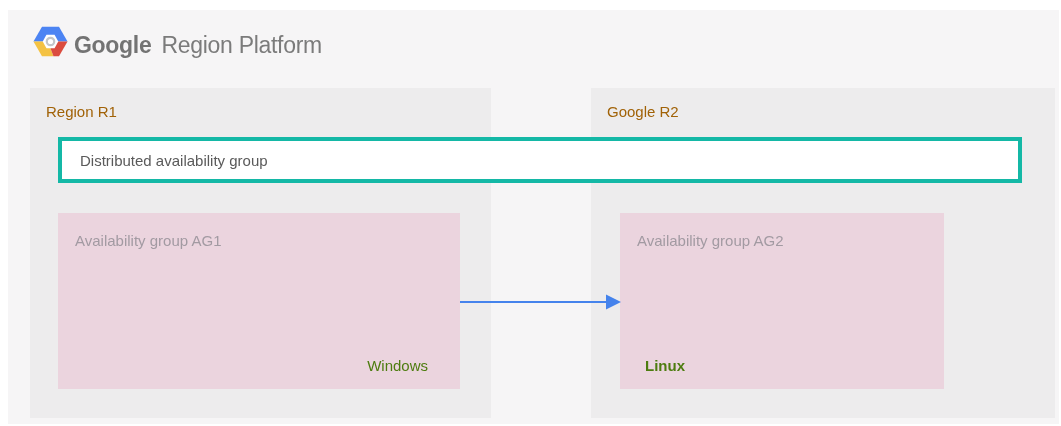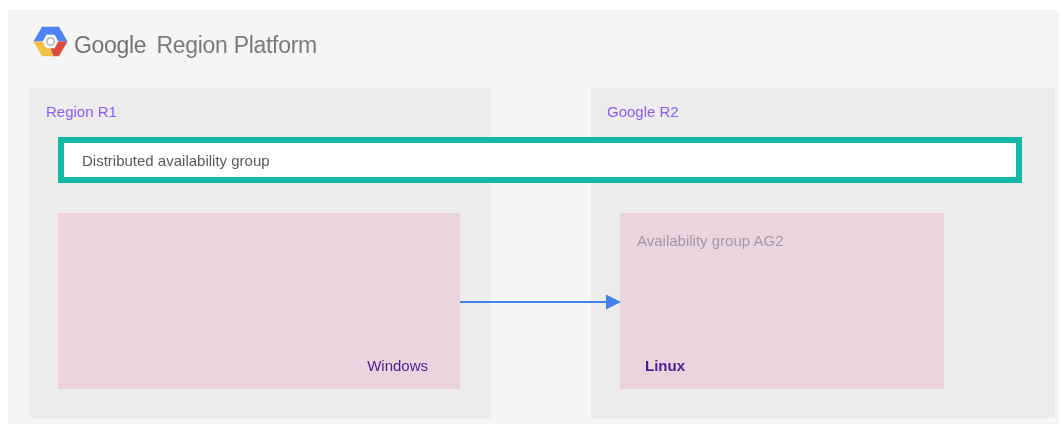--- a/index.html
+++ b/index.html
@@ -19,60 +19,60 @@
   
   .logo {
     position:absolute; left:24px; top:13px;
     width:37px; height:37px;
   }
   .brand {
     position:absolute; left:66px; top:22px;
     font-size:23px; letter-spacing:-0.3px;
     white-space:nowrap;
   }
-  .brand .primary   { color:#737373; font-weight:400; margin-right:4px; }
+  .brand .primary   { color:#737373; font-weight:700; margin-right:4px; }
   .brand .secondary { color:#7b7b7b; font-weight:400; }
   
   .region {
     position:absolute;
     top:78px; height:330px;
     background:#edeced;
   }
   .region-r1 { left:22px;  width:461px; }
   .region-r2 { left:583px; width:464px; }
   .region-label {
     position:absolute; left:16px; top:15px;
-    font-size:15px; color:#8b5cf6;
+    font-size:15px; color:#a16207;
   }
   
   .dag-bar {
     position:absolute;
     left:50px; top:127px;
     width:964px; height:46px;
     background:#ffffff;
-    border:6px solid #14b8a6;
+    border:4px solid #14b8a6;
     display:flex; align-items:center;
     padding-left:18px;
   }
   .dag-label { font-size:15px; color:#5a5a5a; }
   
   .ag-box {
     position:absolute;
     top:203px; height:176px;
     background:#ebd4de;
   }
   .ag-1 { left:50px;  width:402px; }
   .ag-2 { left:612px; width:324px; }
   .ag-label {
     position:absolute; left:17px; top:19px;
     font-size:15px; color:#a29aa2;
   }
   .os-label {
     position:absolute; bottom:15px;
-    font-size:15px; color:#4c1d95;
+    font-size:15px; color:#4d7c0f;
   }
   .os-windows { right:32px; }
   .os-linux   { left:25px;font-weight:bold; }
   
   .arrow-svg {
     position:absolute; left:451px; top:281px;
     width:165px; height:22px;
   }
 </style>
 </head>
@@ -99,20 +99,21 @@
 
     <div class="region region-r2">
       <div class="region-label">Google R2</div>
     </div>
 
     <div class="dag-bar">
       <span class="dag-label">Distributed availability group</span>
     </div>
 
     <div class="ag-box ag-1">
+      <div class="ag-label">Availability group AG1</div>
       <div class="os-label os-windows">Windows</div>
     </div>
 
     <div class="ag-box ag-2">
       <div class="ag-label">Availability group AG2</div>
       <div class="os-label os-linux">Linux</div>
     </div>
 
     <svg class="arrow-svg" viewBox="0 0 165 22" aria-hidden="true">
       <line x1="1" y1="11" x2="148" y2="11" stroke="#4583ec" stroke-width="2.2"></line>

